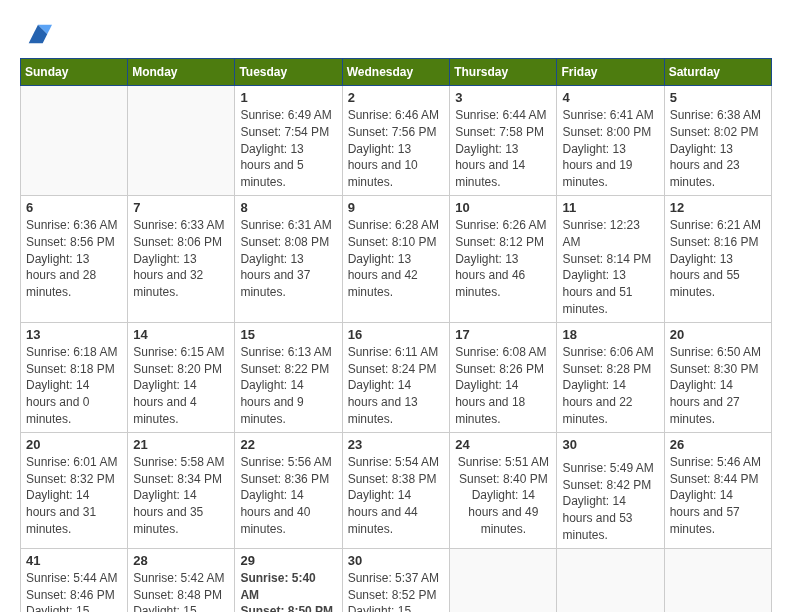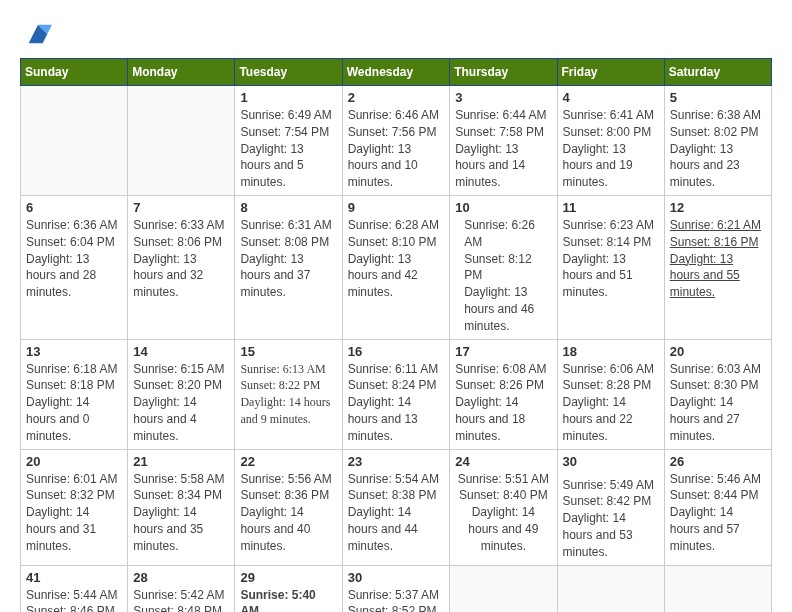--- a/index.html
+++ b/index.html
@@ -149,21 +149,21 @@
           <span class="day-number">5</span>
           <div class="day-info" style="white-space: pre-line;">Sunrise: 6:38 AM
 Sunset: 8:02 PM
 Daylight: 13 hours and 23 minutes.</div>
         </td>
       </tr>
       <tr>
         <td>
           <span class="day-number">6</span>
           <div class="day-info" style="white-space: pre-line;">Sunrise: 6:36 AM
-Sunset: 6:04 PM
+Sunset: 8:56 PM
 Daylight: 13 hours and 28 minutes.</div>
         </td>
         <td>
           <span class="day-number">7</span>
           <div class="day-info" style="white-space: pre-line;">Sunrise: 6:33 AM
 Sunset: 8:06 PM
 Daylight: 13 hours and 32 minutes.</div>
         </td>
         <td>
           <span class="day-number">8</span>
@@ -172,53 +172,53 @@
 Daylight: 13 hours and 37 minutes.</div>
         </td>
         <td>
           <span class="day-number">9</span>
           <div class="day-info" style="white-space: pre-line;">Sunrise: 6:28 AM
 Sunset: 8:10 PM
 Daylight: 13 hours and 42 minutes.</div>
         </td>
         <td>
           <span class="day-number">10</span>
-          <div class="day-info" style="white-space: pre-line; margin-left: 9px;">Sunrise: 6:26 AM
+          <div class="day-info" style="white-space: pre-line;">Sunrise: 6:26 AM
 Sunset: 8:12 PM
 Daylight: 13 hours and 46 minutes.</div>
         </td>
         <td>
           <span class="day-number">11</span>
-          <div class="day-info" style="white-space: pre-line;">Sunrise: 6:23 AM
+          <div class="day-info" style="white-space: pre-line;">Sunrise: 12:23 AM
 Sunset: 8:14 PM
 Daylight: 13 hours and 51 minutes.</div>
         </td>
         <td>
           <span class="day-number">12</span>
-          <div class="day-info" style="white-space: pre-line; text-decoration: underline;">Sunrise: 6:21 AM
+          <div class="day-info" style="white-space: pre-line;">Sunrise: 6:21 AM
 Sunset: 8:16 PM
 Daylight: 13 hours and 55 minutes.</div>
         </td>
       </tr>
       <tr>
         <td>
           <span class="day-number">13</span>
           <div class="day-info" style="white-space: pre-line;">Sunrise: 6:18 AM
 Sunset: 8:18 PM
 Daylight: 14 hours and 0 minutes.</div>
         </td>
         <td>
           <span class="day-number">14</span>
           <div class="day-info" style="white-space: pre-line;">Sunrise: 6:15 AM
 Sunset: 8:20 PM
 Daylight: 14 hours and 4 minutes.</div>
         </td>
         <td>
           <span class="day-number">15</span>
-          <div class="day-info" style="white-space: pre-line; font-family: Liberation Serif, serif;">Sunrise: 6:13 AM
+          <div class="day-info" style="white-space: pre-line;">Sunrise: 6:13 AM
 Sunset: 8:22 PM
 Daylight: 14 hours and 9 minutes.</div>
         </td>
         <td>
           <span class="day-number">16</span>
           <div class="day-info" style="white-space: pre-line;">Sunrise: 6:11 AM
 Sunset: 8:24 PM
 Daylight: 14 hours and 13 minutes.</div>
         </td>
         <td>
@@ -228,21 +228,21 @@
 Daylight: 14 hours and 18 minutes.</div>
         </td>
         <td>
           <span class="day-number">18</span>
           <div class="day-info" style="white-space: pre-line;">Sunrise: 6:06 AM
 Sunset: 8:28 PM
 Daylight: 14 hours and 22 minutes.</div>
         </td>
         <td>
           <span class="day-number">20</span>
-          <div class="day-info" style="white-space: pre-line;">Sunrise: 6:03 AM
+          <div class="day-info" style="white-space: pre-line;">Sunrise: 6:50 AM
 Sunset: 8:30 PM
 Daylight: 14 hours and 27 minutes.</div>
         </td>
       </tr>
       <tr>
         <td>
           <span class="day-number">20</span>
           <div class="day-info" style="white-space: pre-line;">Sunrise: 6:01 AM
 Sunset: 8:32 PM
 Daylight: 14 hours and 31 minutes.</div>

